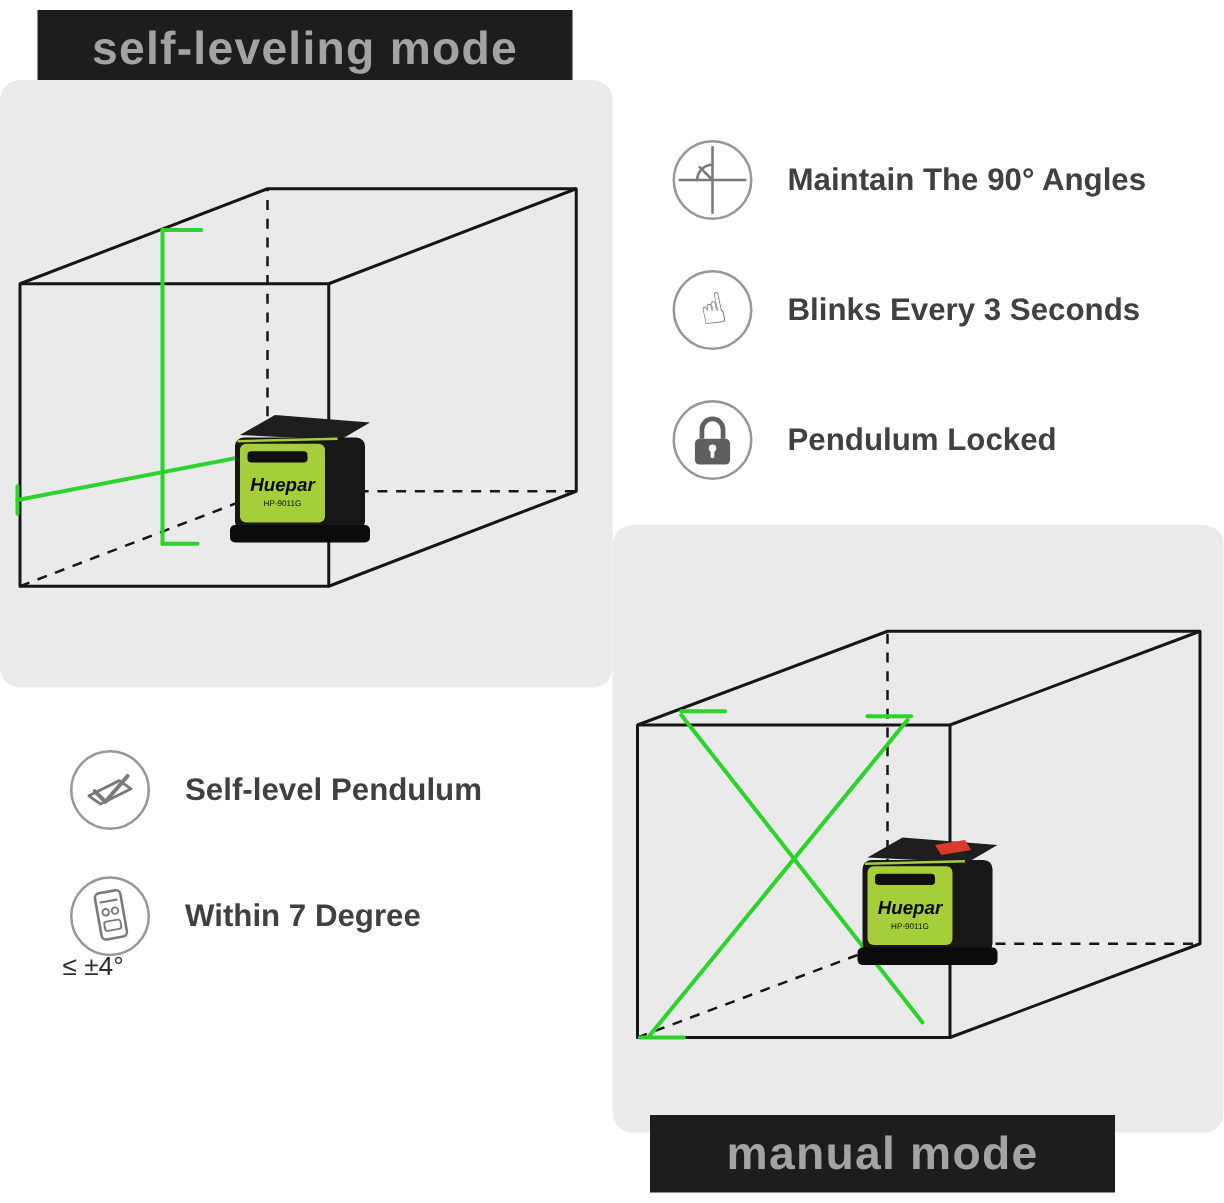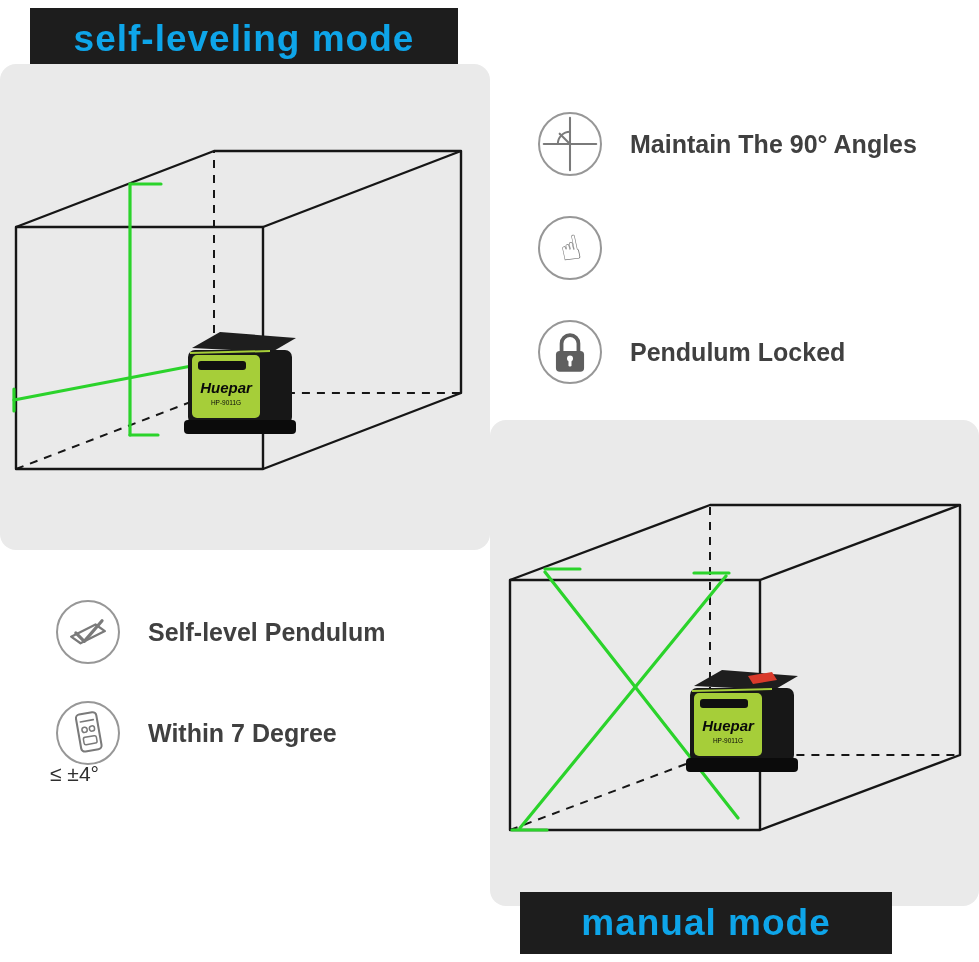--- a/index.html
+++ b/index.html
@@ -1,18 +1,18 @@
 <!DOCTYPE html>
 <html><head>
 <meta charset="utf-8">
 <style>
   html,body{margin:0;padding:0;background:#fff;}
   .canvas{position:relative;width:979px;height:962px;background:#ffffff;overflow:hidden;
           font-family:"Liberation Sans","DejaVu Sans",sans-serif;}
-  .banner{position:absolute;background:#1d1d1d;color:#0ea5e9;display:flex;align-items:center;
+  .banner{position:absolute;background:#1d1d1d;color:#a3a3a3;display:flex;align-items:center;
           justify-content:center;font-size:37px;font-weight:bold;letter-spacing:1px;}
   .banner-top{left:30px;top:8px;width:428px;height:62px;}
   .banner-bottom{left:520px;top:892px;width:372px;height:62px;}
   .panel{position:absolute;background:#eaeaea;border-radius:16px;}
   .panel-tl{left:0px;top:64px;width:490px;height:486px;}
   .panel-br{left:490px;top:420px;width:489px;height:486px;}
   .panel svg{position:absolute;left:0;top:0;}
   .feature{position:absolute;display:flex;align-items:center;gap:28px;height:64px;}
   .icon-circle{width:64px;height:64px;box-sizing:border-box;border:2px solid #979797;border-radius:50%;
                background:#ffffff;display:flex;align-items:center;justify-content:center;flex:0 0 auto;}
@@ -75,20 +75,21 @@
         </g>
       </svg>
     </span>
     <span class="feature-label">Maintain The 90° Angles</span>
   </div>
 
   <div class="feature" style="left:538px;top:216px;">
     <span class="icon-circle">
       <span class="glyph">☝</span>
     </span>
+    <span class="feature-label">Blinks Every 3 Seconds</span>
   </div>
 
   <div class="feature" style="left:538px;top:320px;">
     <span class="icon-circle">
       <svg width="60" height="60" viewBox="0 0 64 64">
         <path d="M23 31 v-8 a9 9 0 0 1 18 0 v8" stroke="#5f5f5f" stroke-width="4" fill="none"></path>
         <rect x="17" y="31" width="30" height="22" rx="4" fill="#5f5f5f"></rect>
         <circle cx="32" cy="39" r="3.2" fill="#ffffff"></circle>
         <rect x="30.4" y="40.5" width="3.2" height="7" rx="1.5" fill="#ffffff"></rect>
       </svg>

